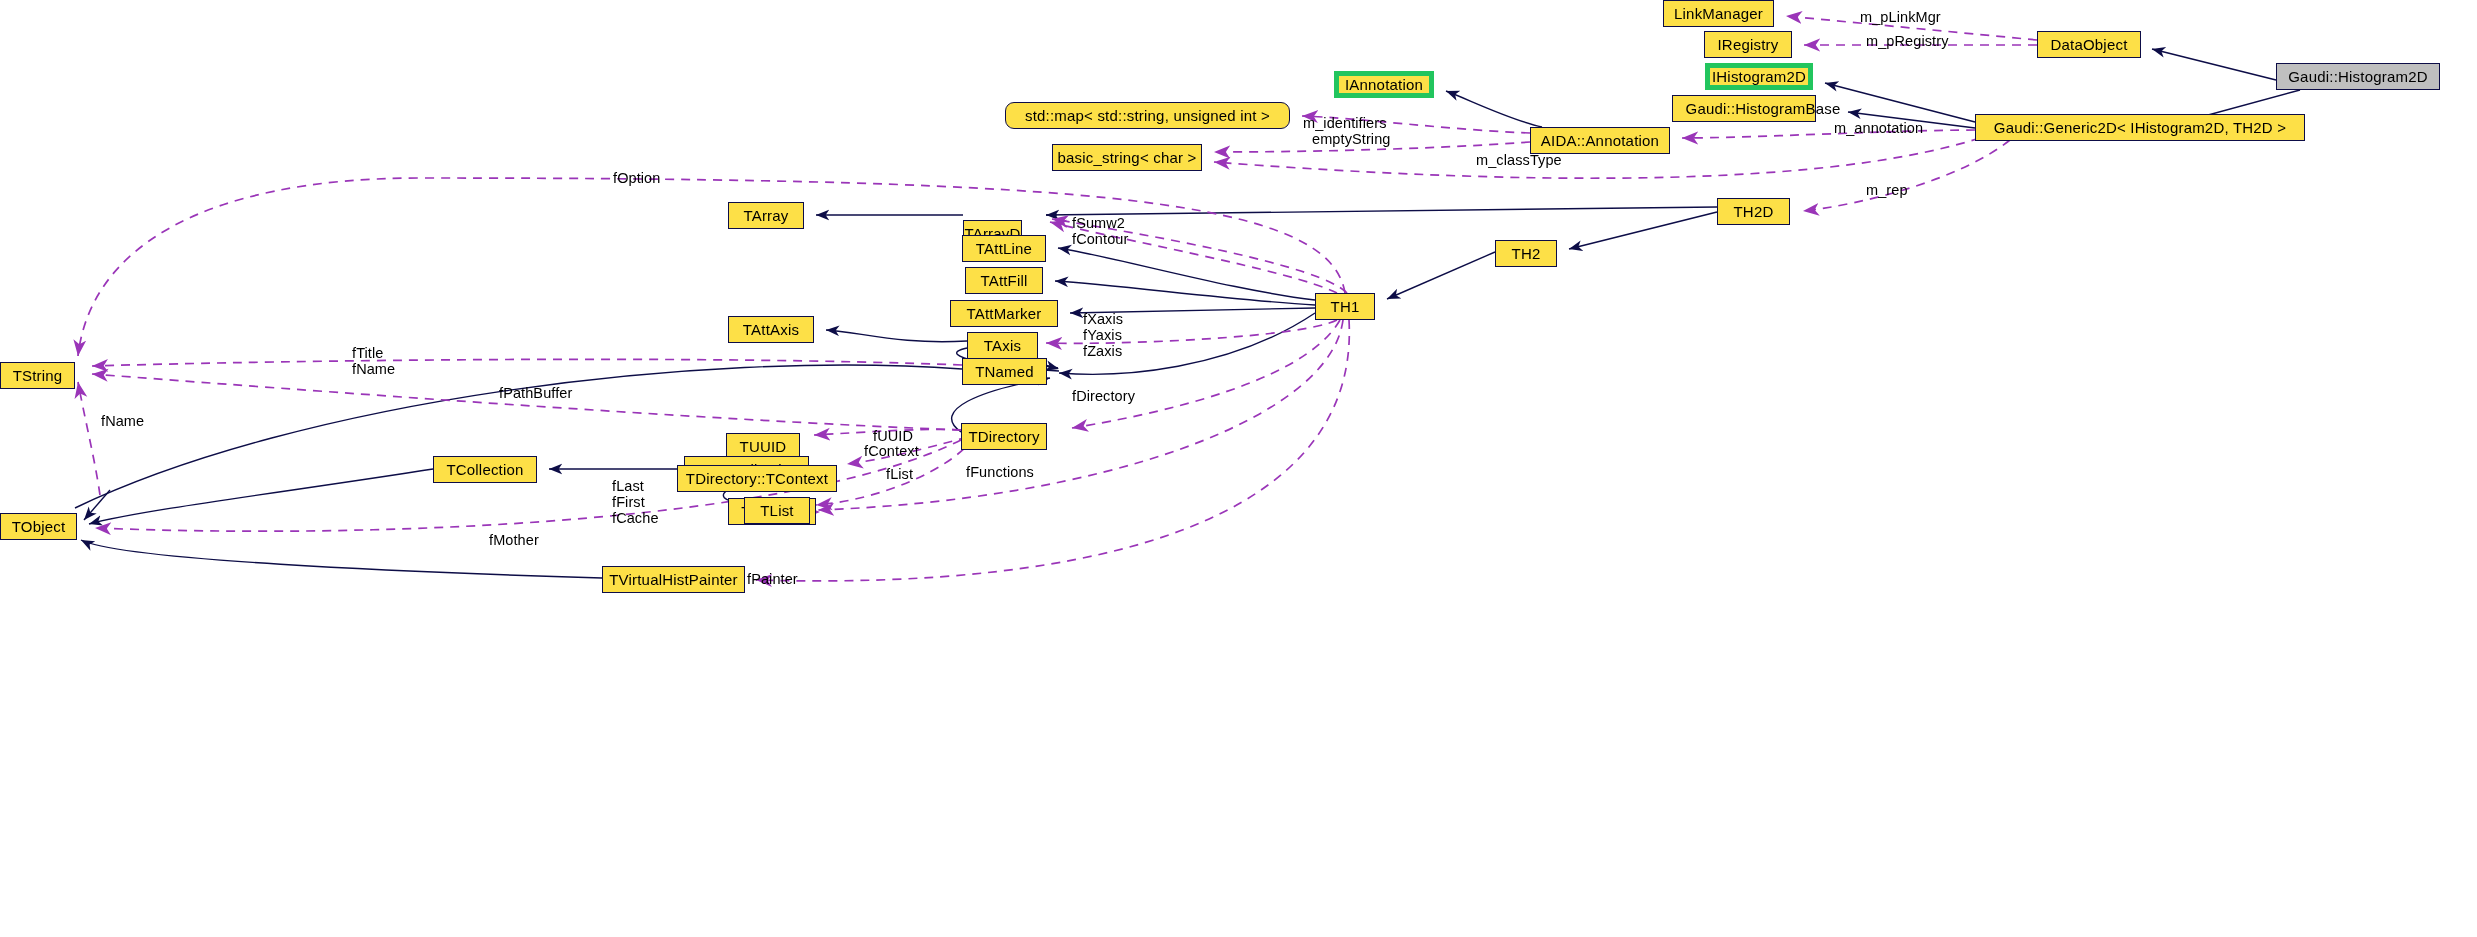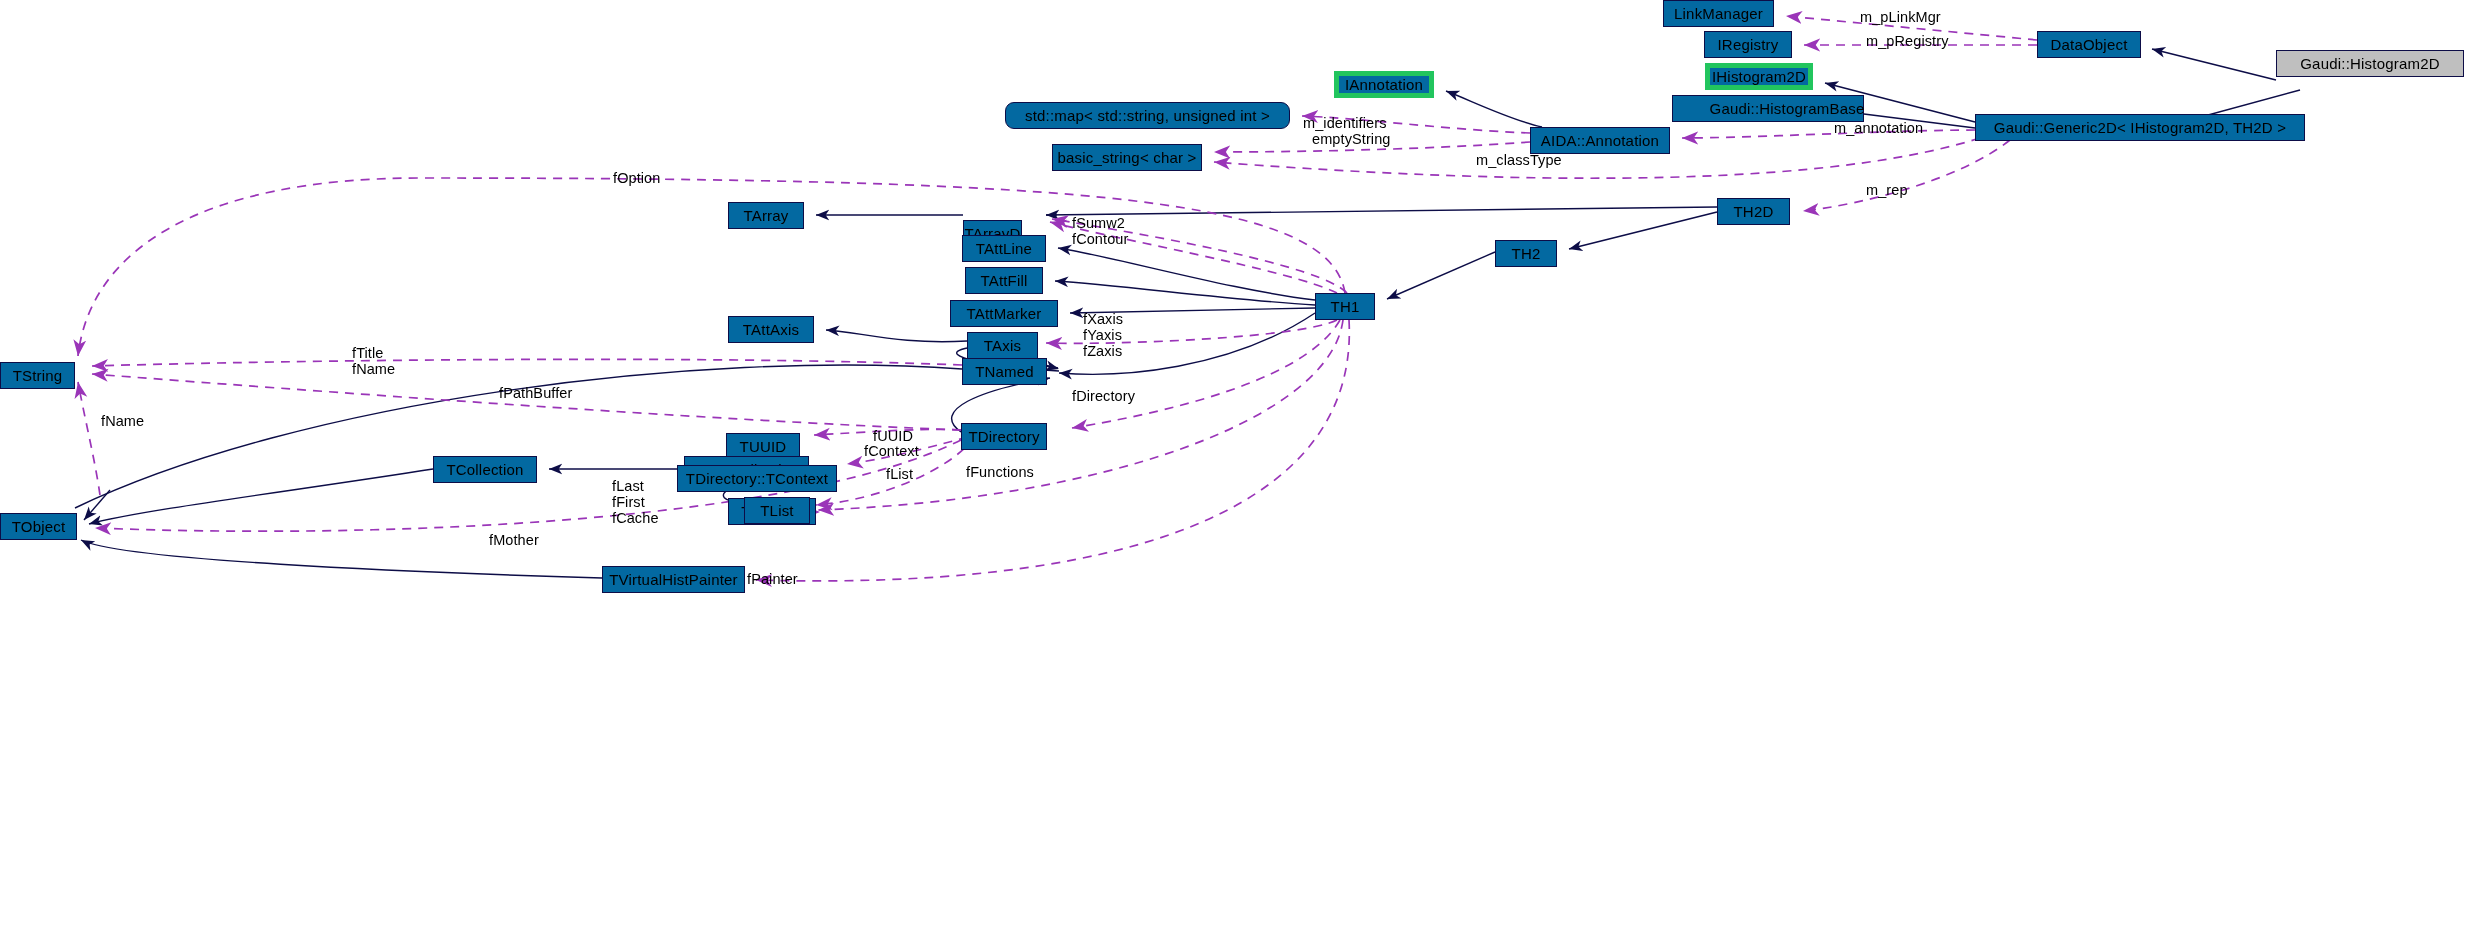--- a/index.html
+++ b/index.html
@@ -18,21 +18,21 @@
     left: 0; top: 0;
     width: 2477px;
     height: 937px;
   }
   .node {
     position: absolute;
     box-sizing: border-box;
     display: flex;
     align-items: center;
     justify-content: center;
-    background: #0369a1;
+    background: #fde047;
     border: 1px solid #0d0d47;
     font-size: 15px;
     line-height: 1;
     color: #000000;
     white-space: nowrap;
     letter-spacing: 0.2px;
     padding: 0 7px;
     height: 27px;
     z-index: 3;
   }
@@ -173,33 +173,33 @@
     </div>
 
   <div class="node plain" style="left:1704px;top:31px;width:88px;">
       <span>IRegistry</span>
     </div>
 
   <div class="node plain" style="left:2037px;top:31px;width:104px;">
       <span>DataObject</span>
     </div>
 
-  <div class="node highlight" style="left:2276px;top:50px;width:188px;">
+  <div class="node highlight" style="left:2276px;top:63px;width:164px;">
       <span>Gaudi::Histogram2D</span>
     </div>
 
   <div class="node iface" style="left:1705px;top:63px;width:108px;">
       <span>IHistogram2D</span>
     </div>
 
   <div class="node iface" style="left:1334px;top:71px;width:100px;">
       <span>IAnnotation</span>
     </div>
 
-  <div class="node plain" style="left:1672px;top:95px;width:192px;padding-left:45px;">
+  <div class="node plain" style="left:1672px;top:95px;width:144px;padding-left:45px;">
       <span>Gaudi::HistogramBase</span>
     </div>
 
   <div class="node plain" style="left:1005px;top:102px;width:285px;border-radius:9px;">
       <span>std::map&lt; std::string, unsigned int &gt;</span>
     </div>
 
   <div class="node plain" style="left:1975px;top:114px;width:330px;">
       <span>Gaudi::Generic2D&lt; IHistogram2D, TH2D &gt;</span>
     </div>

